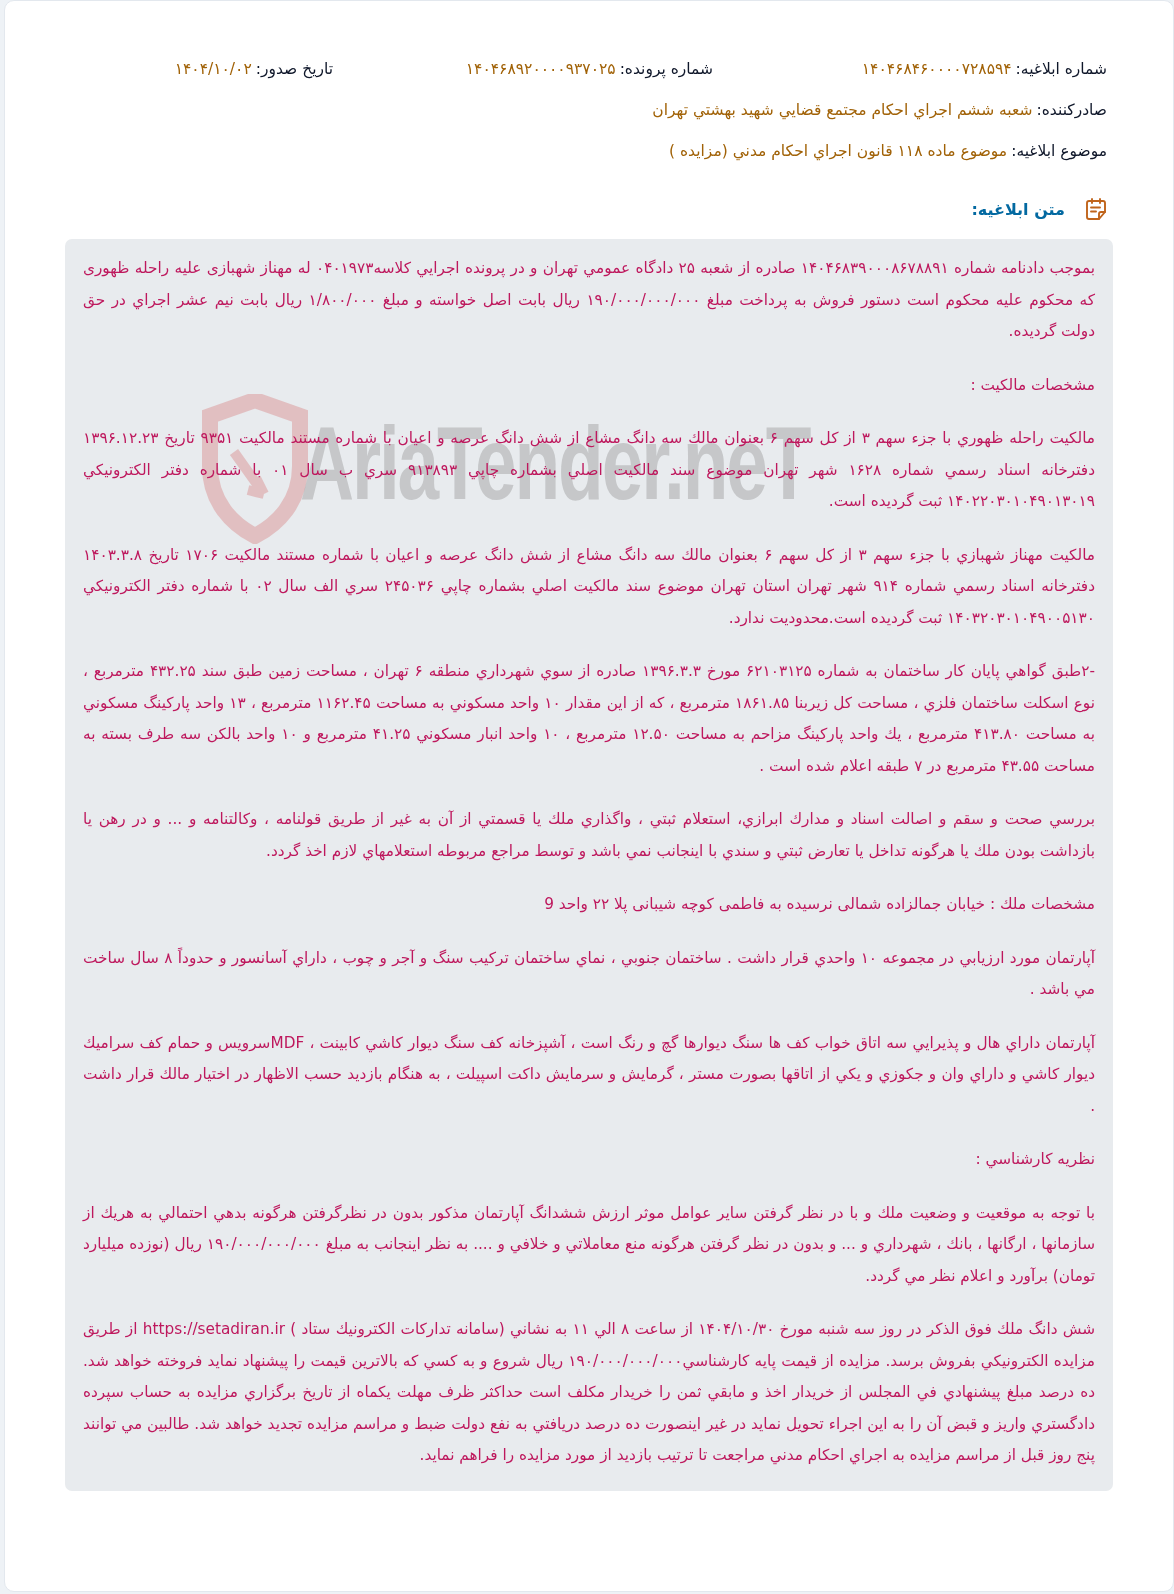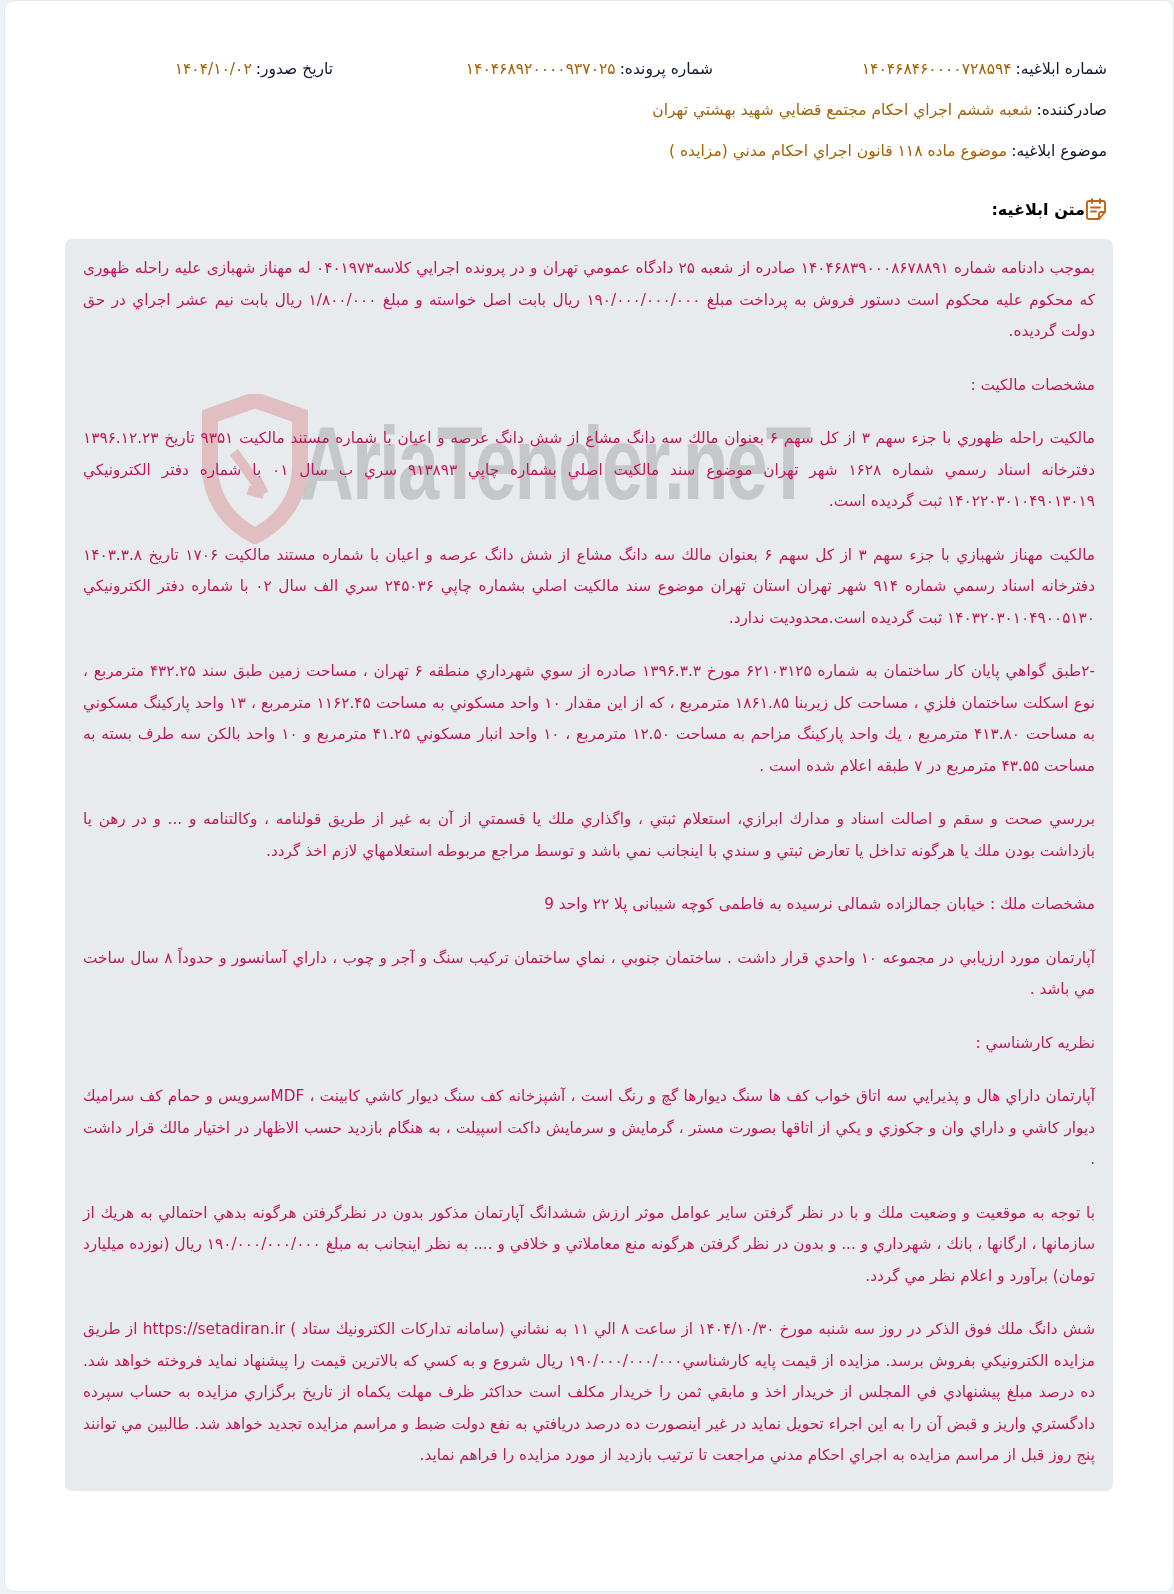--- a/index.html
+++ b/index.html
@@ -41,22 +41,22 @@
     .meta-value { color: #a16207; font-weight: normal; margin-right: 4px; }
     .meta-row.top .meta-item.ref { width: 394px; }
     .meta-row.top .meta-item.file { width: 380px; }
 
     .section-title {
       position: absolute;
       right: 66px;
       top: 196px;
       display: flex;
       align-items: center;
-      gap: 0;
-      color: #000000;
+      gap: 20px;
+      color: #0369a1;
       font-size: 16px;
       font-weight: bold;
       direction: rtl;
     }
     .section-title svg { display: block; }
 
     .content-box {
       position: absolute;
       left: 60px;
       top: 238px;
@@ -153,20 +153,20 @@
 
     <div class="text-body">
       <p>بموجب دادنامه شماره  ۱۴۰۴۶۸۳۹۰۰۰۸۶۷۸۸۹۱ صادره از شعبه ۲۵  دادگاه عمومي تهران و در پرونده اجرايي كلاسه۰۴۰۱۹۷۳  له مهناز شهبازی علیه راحله ظهوری كه محكوم عليه محكوم است دستور فروش به پرداخت مبلغ ۱۹۰/۰۰۰/۰۰۰/۰۰۰ ريال بابت اصل خواسته و مبلغ ۱/۸۰۰/۰۰۰ ريال بابت نيم عشر اجراي در حق دولت گرديده.</p>
       <p>مشخصات مالكيت :</p>
       <p>مالكيت راحله ظهوري با جزء سهم ۳ از كل سهم ۶ بعنوان مالك سه دانگ مشاع از شش دانگ عرصه و اعيان با شماره مستند مالكيت ۹۳۵۱ تاريخ ۱۳۹۶.۱۲.۲۳ دفترخانه اسناد رسمي شماره ۱۶۲۸ شهر تهران موضوع سند مالكيت اصلي بشماره چاپي ۹۱۳۸۹۳ سري ب سال ۰۱ با شماره دفتر الكترونيكي ۱۴۰۲۲۰۳۰۱۰۴۹۰۱۳۰۱۹ ثبت گرديده است.</p>
       <p>مالكيت مهناز شهبازي با جزء سهم ۳ از كل سهم ۶ بعنوان مالك سه دانگ مشاع از شش دانگ عرصه و اعيان با شماره مستند مالكيت ۱۷۰۶ تاريخ ۱۴۰۳.۳.۸ دفترخانه اسناد رسمي شماره ۹۱۴ شهر تهران استان تهران موضوع سند مالكيت اصلي بشماره چاپي ۲۴۵۰۳۶ سري الف سال ۰۲ با شماره دفتر الكترونيكي ۱۴۰۳۲۰۳۰۱۰۴۹۰۰۵۱۳۰ ثبت گرديده است.محدوديت ندارد.</p>
       <p>-۲طبق گواهي پايان كار ساختمان به شماره ۶۲۱۰۳۱۲۵ مورخ ۱۳۹۶.۳.۳ صادره از سوي شهرداري منطقه ۶ تهران ، مساحت زمين طبق سند ۴۳۲.۲۵ مترمربع ، نوع اسكلت ساختمان فلزي ، مساحت كل زيربنا ۱۸۶۱.۸۵ مترمربع ، كه از اين مقدار  ۱۰ واحد مسكوني به مساحت ۱۱۶۲.۴۵ مترمربع ، ۱۳ واحد پاركينگ مسكوني به مساحت ۴۱۳.۸۰ مترمربع ، يك واحد پاركينگ مزاحم به مساحت ۱۲.۵۰ مترمربع ،  ۱۰ واحد انبار مسكوني ۴۱.۲۵ مترمربع و ۱۰ واحد بالكن سه طرف بسته به مساحت ۴۳.۵۵ مترمربع در ۷ طبقه اعلام شده است .</p>
       <p>بررسي صحت و سقم و اصالت اسناد و مدارك ابرازي، استعلام ثبتي ، واگذاري ملك يا قسمتي از آن به غير از طريق قولنامه ، وكالتنامه و ... و در رهن يا بازداشت بودن ملك يا هرگونه تداخل يا تعارض ثبتي و سندي با اينجانب نمي باشد و توسط مراجع مربوطه استعلامهاي لازم اخذ گردد.</p>
       <p>مشخصات ملك : خیابان جمالزاده شمالی نرسیده به فاطمی کوچه شیبانی پلا ۲۲ واحد 9</p>
       <p>آپارتمان مورد ارزيابي در مجموعه ۱۰ واحدي قرار داشت . ساختمان جنوبي ، نماي ساختمان تركيب سنگ و آجر و چوب ، داراي آسانسور و حدوداً ۸ سال ساخت مي باشد .</p>
+      <p>آپارتمان داراي هال و پذيرايي سه اتاق خواب كف ها  سنگ ديوارها گچ و رنگ است ، آشپزخانه كف سنگ ديوار كاشي كابينت  ، MDFسرويس و حمام كف سراميك ديوار كاشي و داراي وان و جكوزي و يكي از اتاقها بصورت مستر ، گرمايش و سرمايش داكت اسپيلت ، به هنگام بازديد حسب الاظهار در اختيار مالك قرار داشت .</p>
       <p>نظريه كارشناسي :</p>
-      <p>آپارتمان داراي هال و پذيرايي سه اتاق خواب كف ها  سنگ ديوارها گچ و رنگ است ، آشپزخانه كف سنگ ديوار كاشي كابينت  ، MDFسرويس و حمام كف سراميك ديوار كاشي و داراي وان و جكوزي و يكي از اتاقها بصورت مستر ، گرمايش و سرمايش داكت اسپيلت ، به هنگام بازديد حسب الاظهار در اختيار مالك قرار داشت .</p>
       <p>با توجه به موقعيت و وضعيت ملك و با در نظر گرفتن ساير عوامل موثر ارزش ششدانگ آپارتمان مذكور بدون در نظرگرفتن هرگونه بدهي احتمالي به هريك از سازمانها ، ارگانها ، بانك ، شهرداري و ... و بدون در نظر گرفتن هرگونه منع معاملاتي و خلافي و .... به نظر اينجانب به مبلغ ۱۹۰/۰۰۰/۰۰۰/۰۰۰ ريال (نوزده ميليارد تومان) برآورد و اعلام نظر مي گردد.</p>
       <p>شش دانگ ملك فوق الذكر در روز سه شنبه  مورخ  ۱۴۰۴/۱۰/۳۰ از ساعت ۸ الي ۱۱ به نشاني (سامانه تداركات الكترونيك ستاد )  https://setadiran.ir  از  طريق مزايده الكترونيكي بفروش برسد. مزايده از قيمت پايه كارشناسي۱۹۰/۰۰۰/۰۰۰/۰۰۰  ريال  شروع و به كسي كه بالاترين قيمت را پيشنهاد نمايد فروخته خواهد شد. ده درصد مبلغ پيشنهادي في المجلس از خريدار اخذ و مابقي ثمن را خريدار مكلف است حداكثر ظرف مهلت يكماه از تاريخ برگزاري مزايده به حساب سپرده دادگستري واريز و قبض آن را به اين اجراء تحويل نمايد در غير اينصورت ده درصد دريافتي به نفع دولت ضبط و مراسم مزايده تجديد خواهد شد. طالبين مي توانند پنج روز قبل از مراسم مزايده به اجراي احكام مدني مراجعت تا ترتيب بازديد از مورد مزايده را فراهم نمايد.</p>
     </div>
   </div>
 
 </div>
 
 </body></html>

